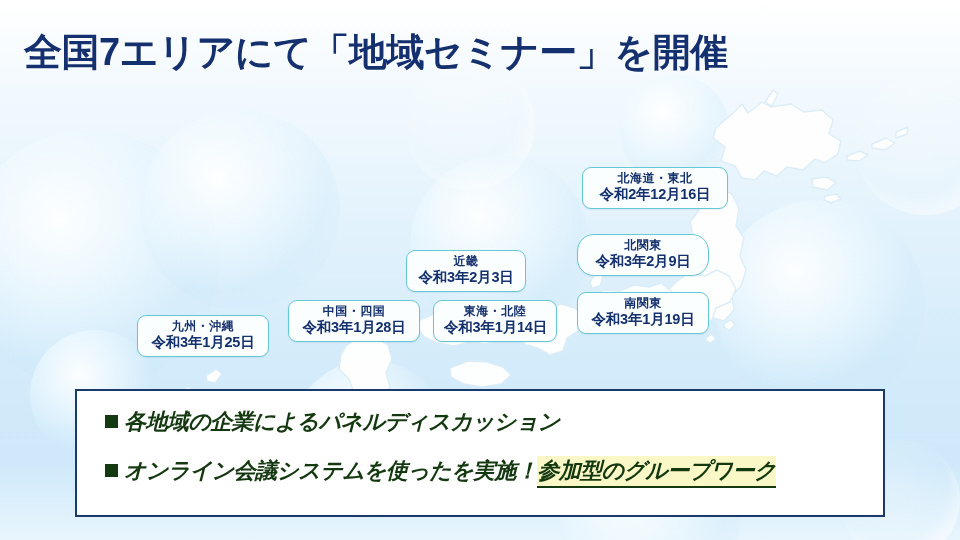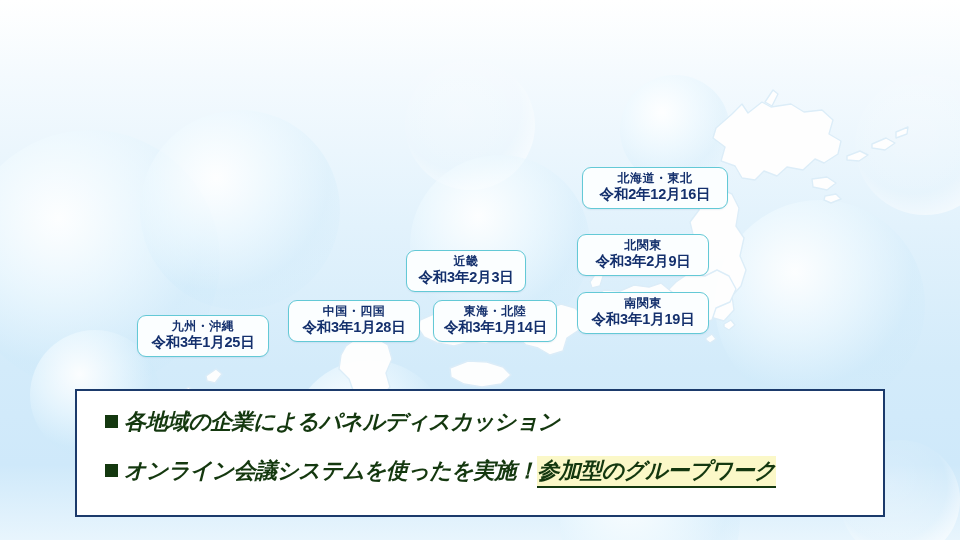--- a/index.html
+++ b/index.html
@@ -191,27 +191,28 @@
       <path d="M196 252 l8 -9 5 4 -5 10 -7 -1 z"></path>
 
       <path d="M86 306 l10 -7 6 5 -7 9 -8 -2 z"></path>
       <path d="M60 322 l9 -5 4 5 -7 6 -6 -2 z"></path>
 
       <path d="M604 254 l7 -4 4 5 -6 5 -5 -3 z"></path>
       <path d="M586 268 l6 -4 4 5 -6 4 -4 -3 z"></path>
     </g>
   </svg>
 
+  <div id="title">全国7エリアにて「地域セミナー」を開催</div>
 
   <div class="region-pill" style="left:582px; top:167px; width:146px;">
     <div class="region-name">北海道・東北</div>
     <div class="region-date">令和2年12月16日</div>
   </div>
 
-  <div class="region-pill" style="left:577px; top:234px; width:132px;">
+  <div class="region-pill" style="left:577px; top:234px; width:132px;border-radius:17px;">
     <div class="region-name">北関東</div>
     <div class="region-date">令和3年2月9日</div>
   </div>
 
   <div class="region-pill" style="left:577px; top:292px; width:132px;">
     <div class="region-name">南関東</div>
     <div class="region-date">令和3年1月19日</div>
   </div>
 
   <div class="region-pill" style="left:362px; top:250px; width:120px;margin-left:44px;">

